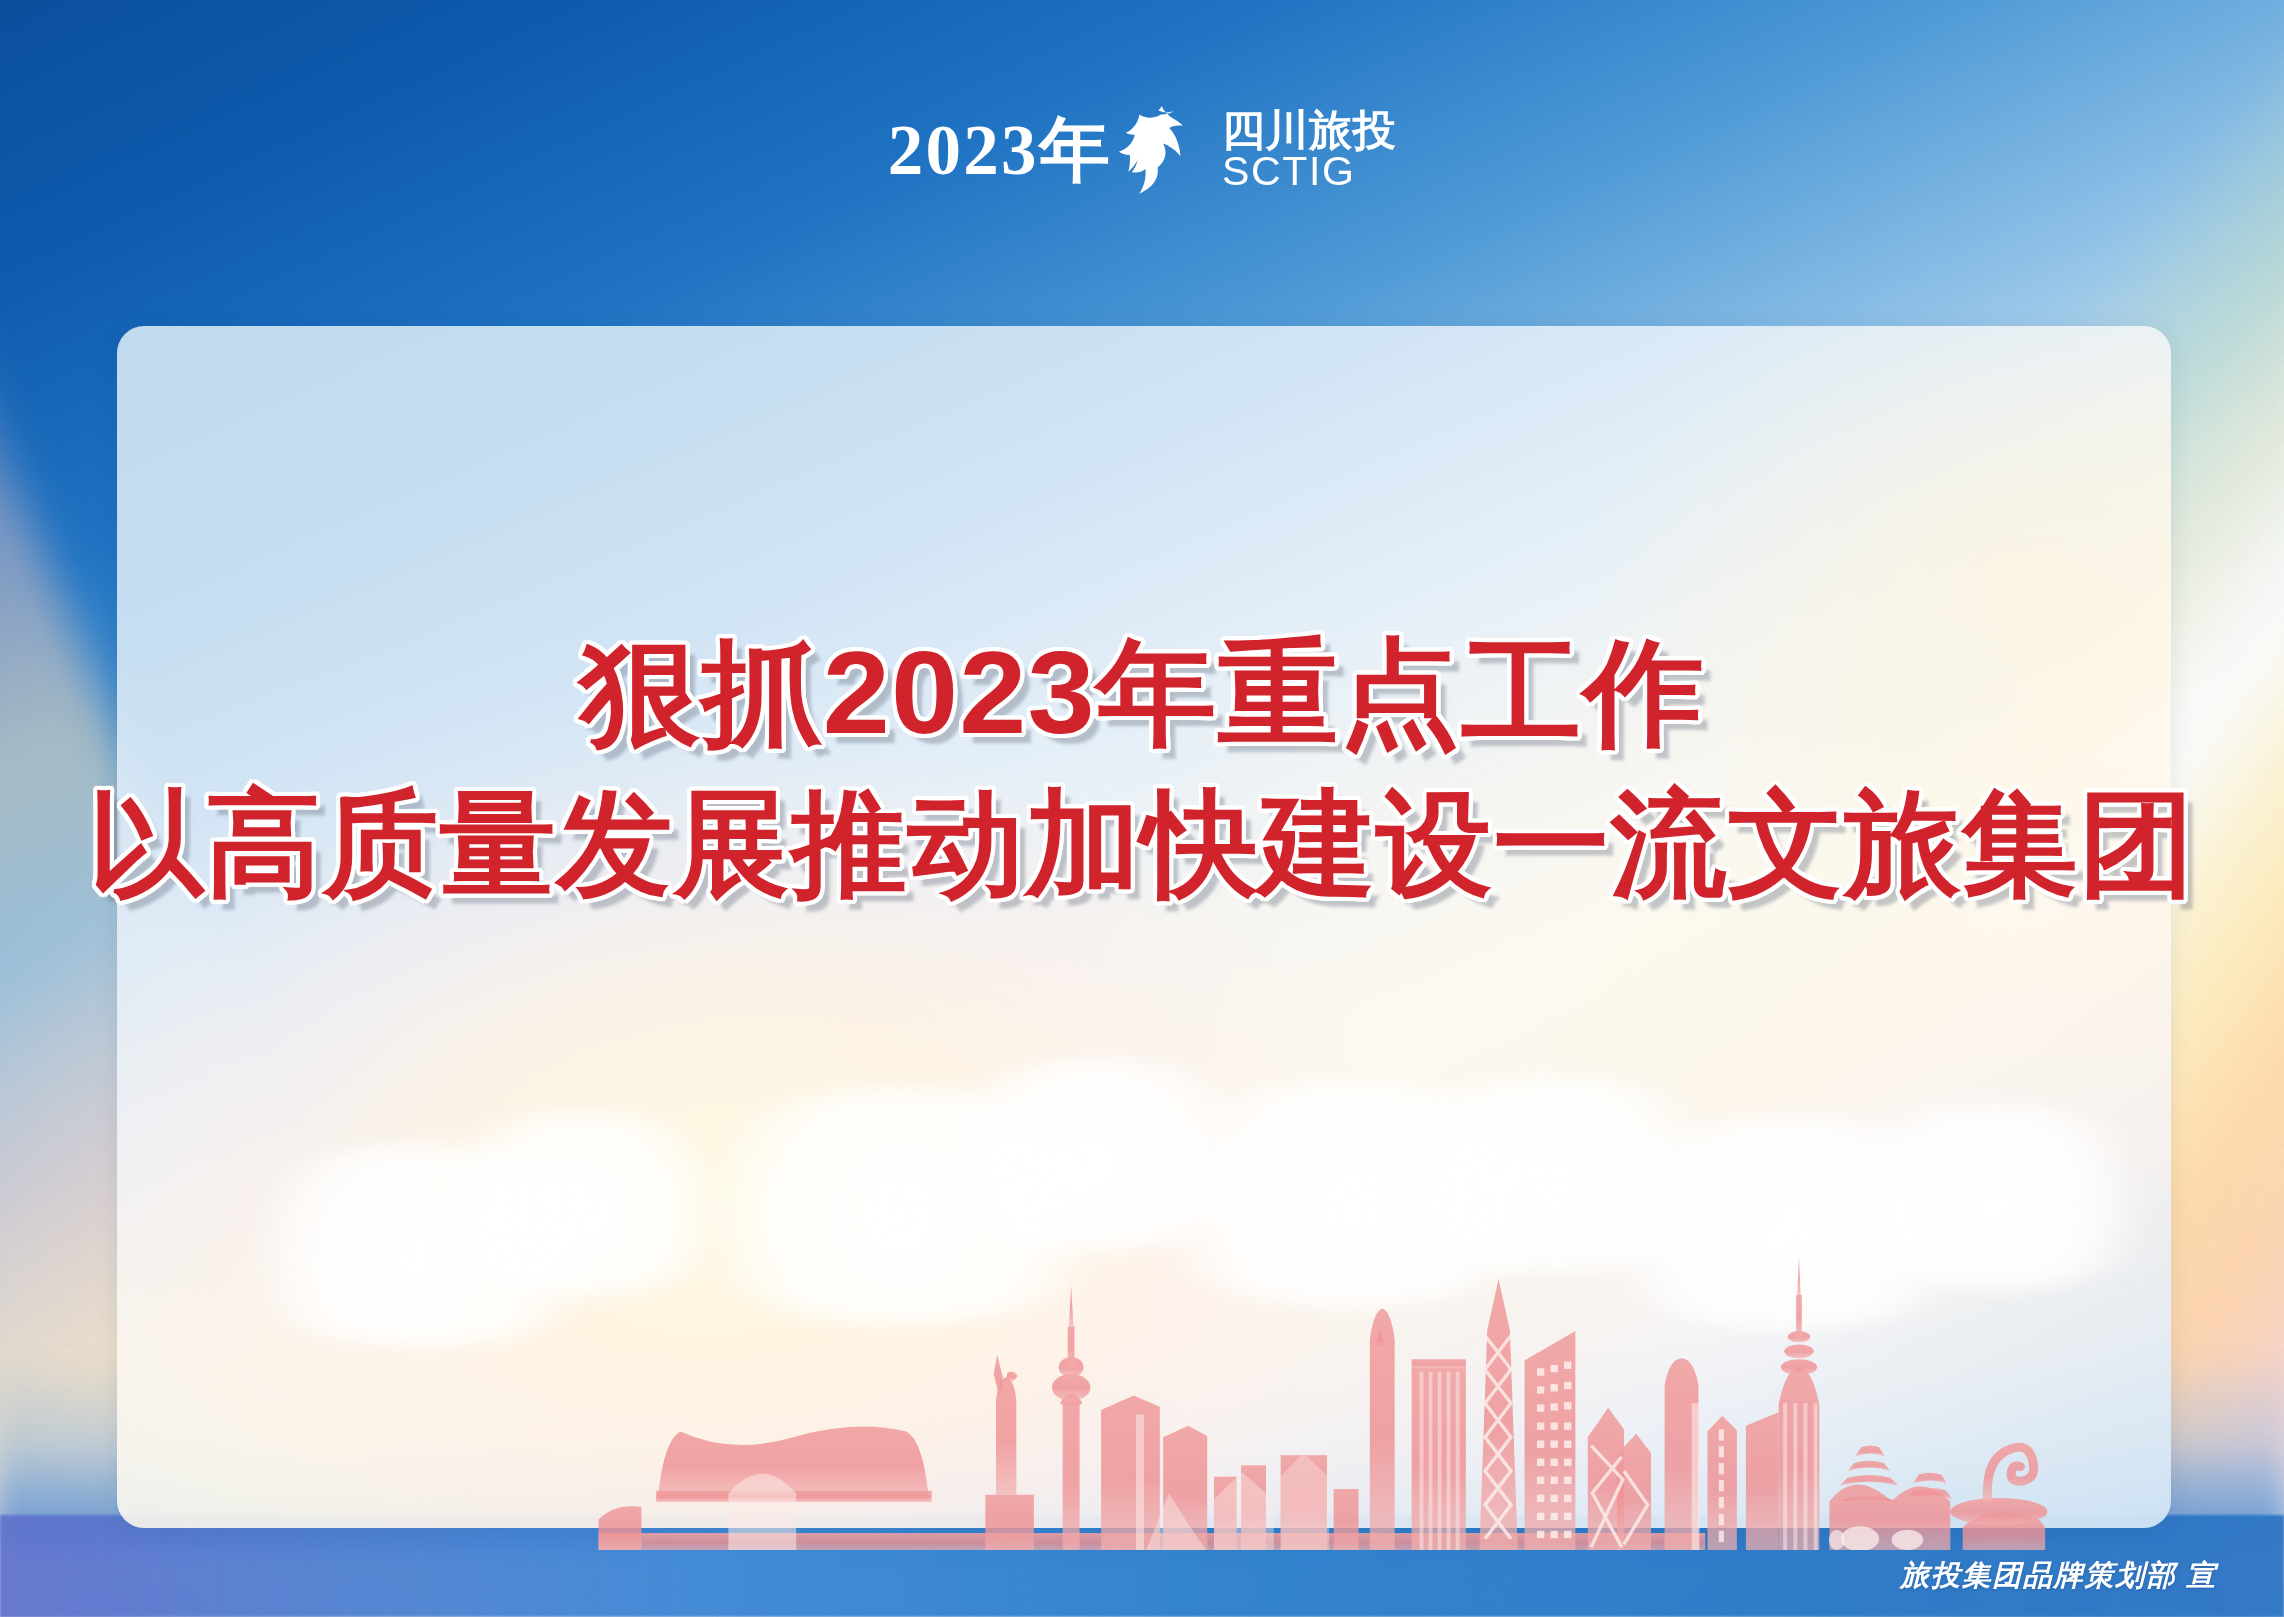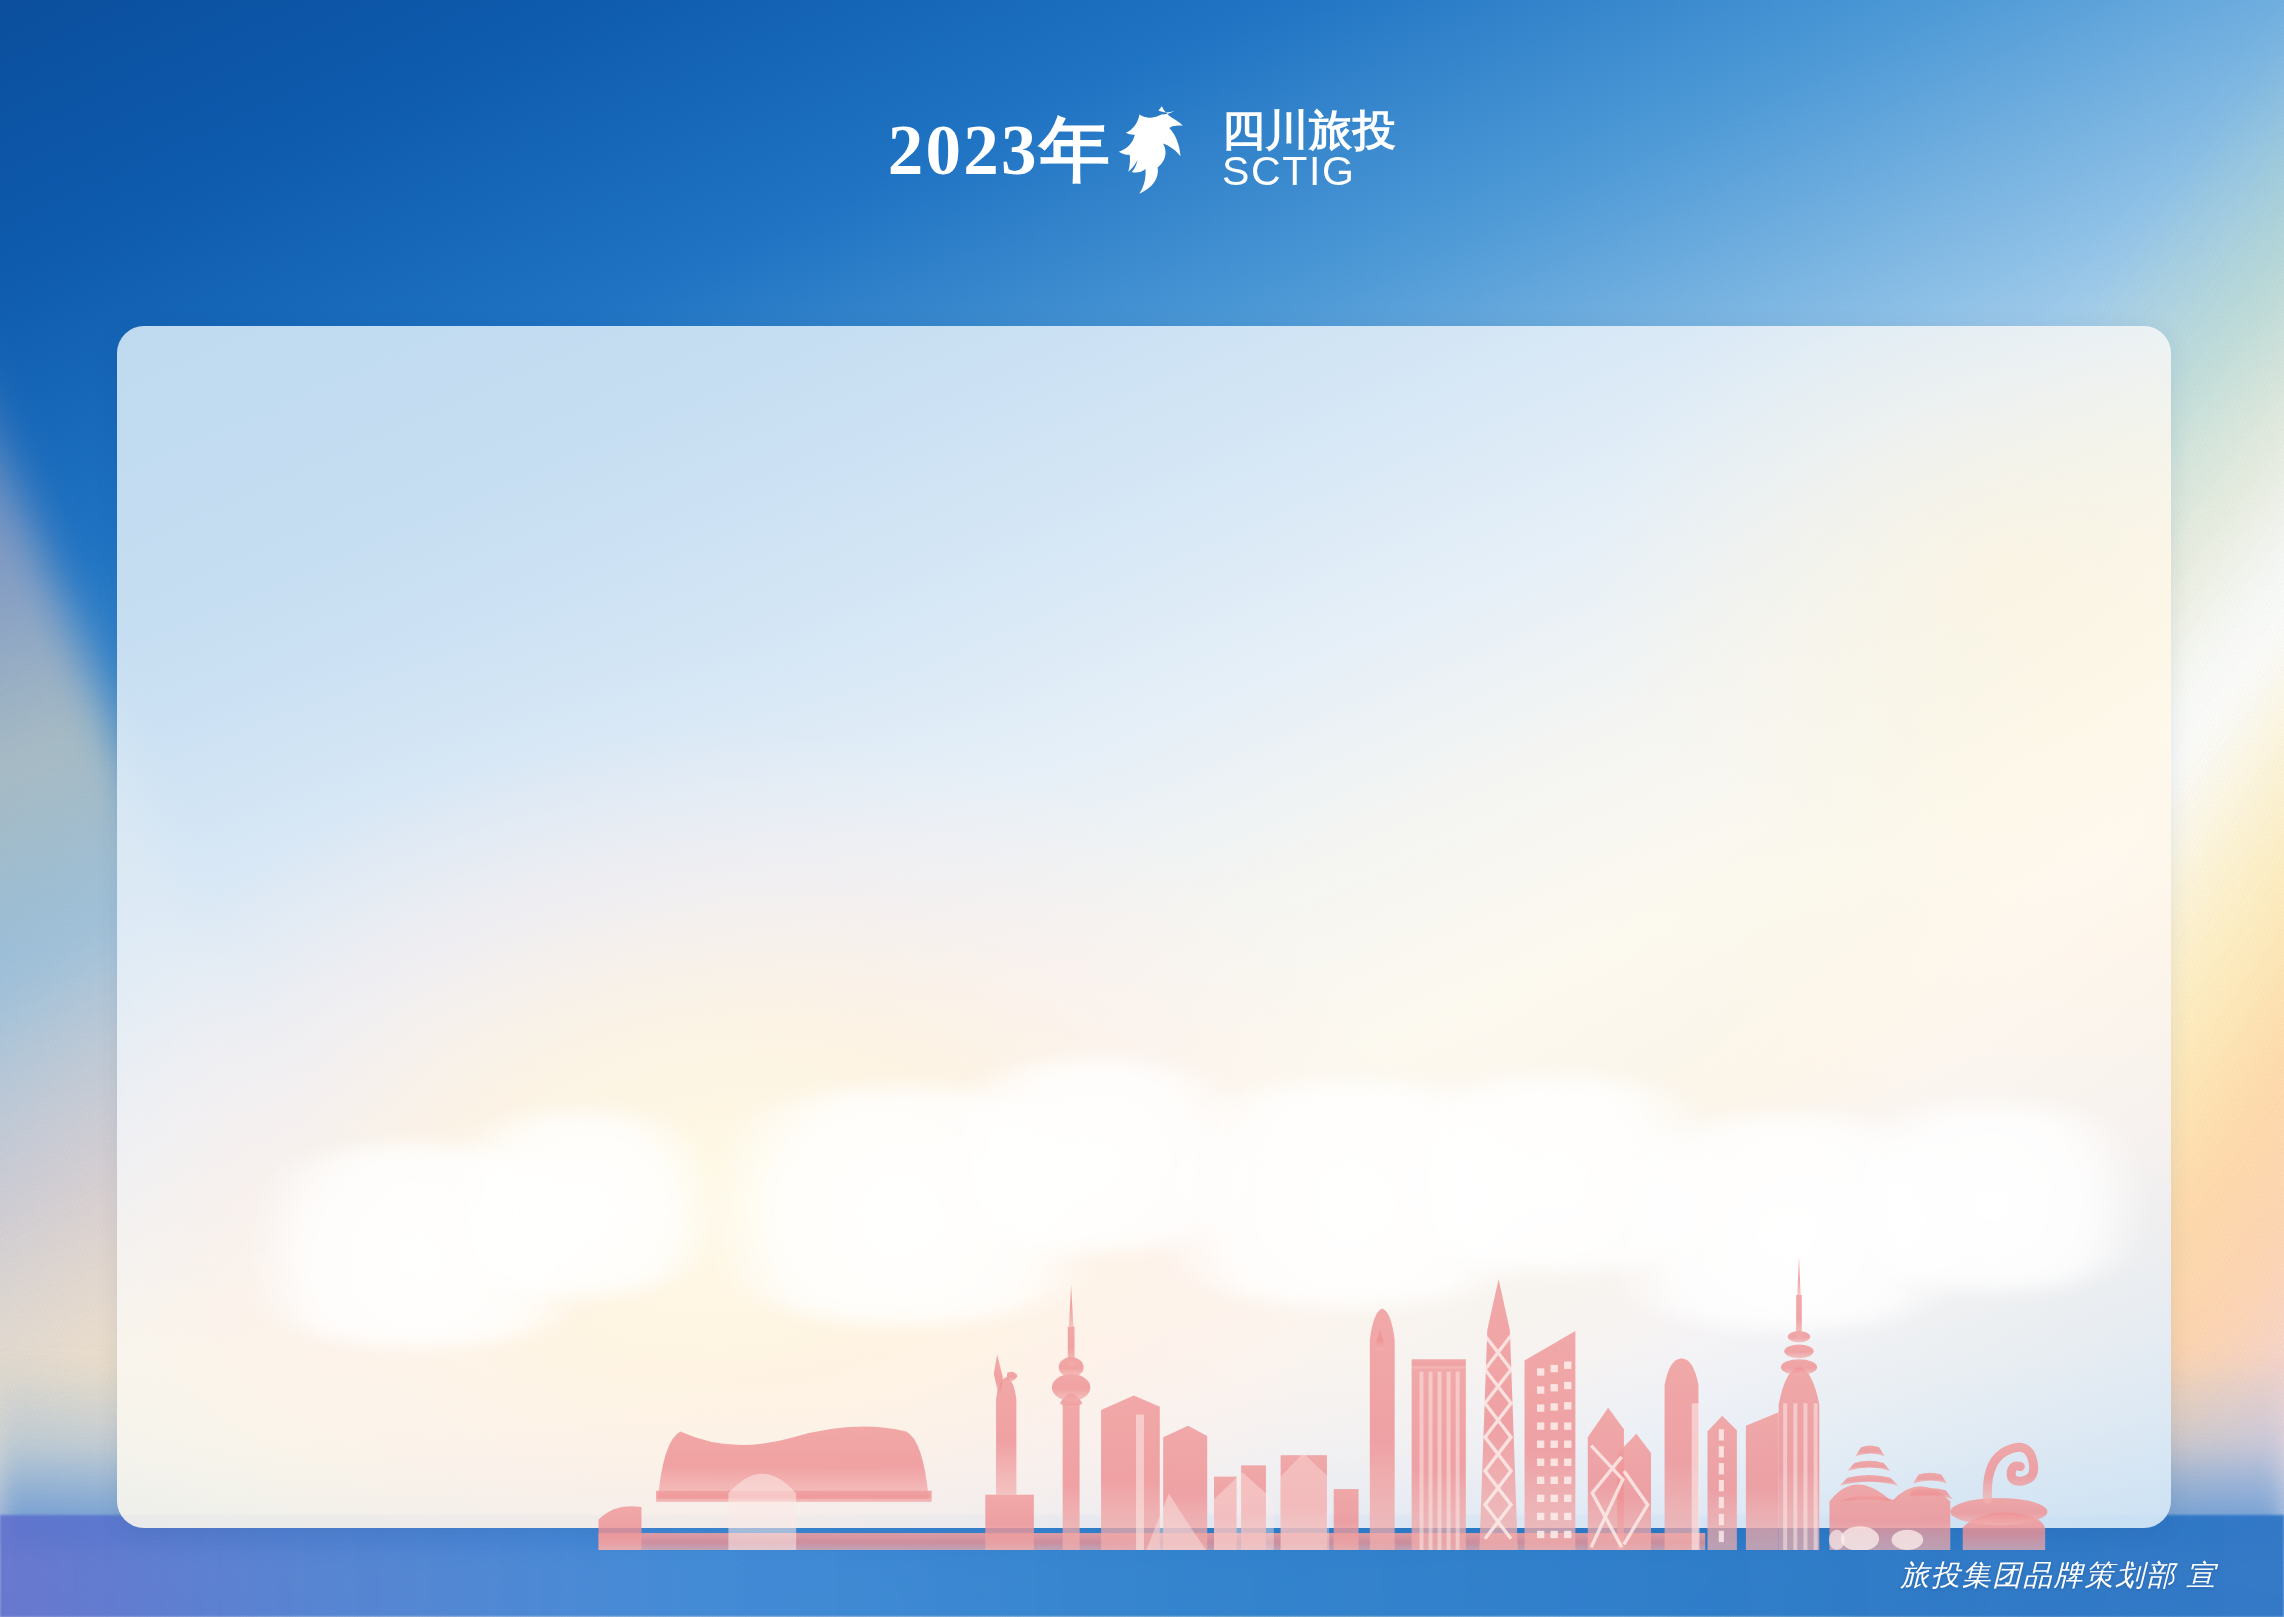--- a/index.html
+++ b/index.html
@@ -266,21 +266,21 @@
   }
   .skyline svg{display:block;width:100%;height:100%;}
 
   
   .footer{
     position:absolute;
     right:67px; bottom:21.5px;
     z-index:40;
     color:#ffffff;
     font-family:"Liberation Sans","DejaVu Sans",sans-serif;
-    font-weight:normal;
+    font-weight:bold;
     font-style:italic;
     font-size:29px;
     letter-spacing:1.7px;
     white-space:nowrap;
     text-shadow:0 1.1px 3.4px rgba(20,60,120,.35);
   }
 </style>
 </head>
 <body>
 
@@ -469,17 +469,21 @@
 
         <path d="M3476 560 v-40 q30 -30 84 -26 q56 4 62 28 v38 z"></path>
         <ellipse cx="3540" cy="492" rx="86" ry="24"></ellipse>
         <path d="M3520 470 q-4 -68 34 -86 q38 -18 46 18 q8 32 -20 36 q-20 2 -18 -16 q2 -14 16 -10" fill="none" stroke="url(#sk)" stroke-width="16" stroke-linecap="round"></path>
 
         <path d="M1060 560 v-54 q30 -30 76 -22 v76 z"></path>
       </g>
     </svg>
   </div>
 
+  <div class="title-wrap">
+    <div class="title-line l1">狠抓2023年重点工作</div>
+    <div class="title-line l2">以高质量发展推动加快建设一流文旅集团</div>
+  </div>
 
   <div class="footer">旅投集团品牌策划部  宣</div>
 
 </div>
 
 
 </body></html>

